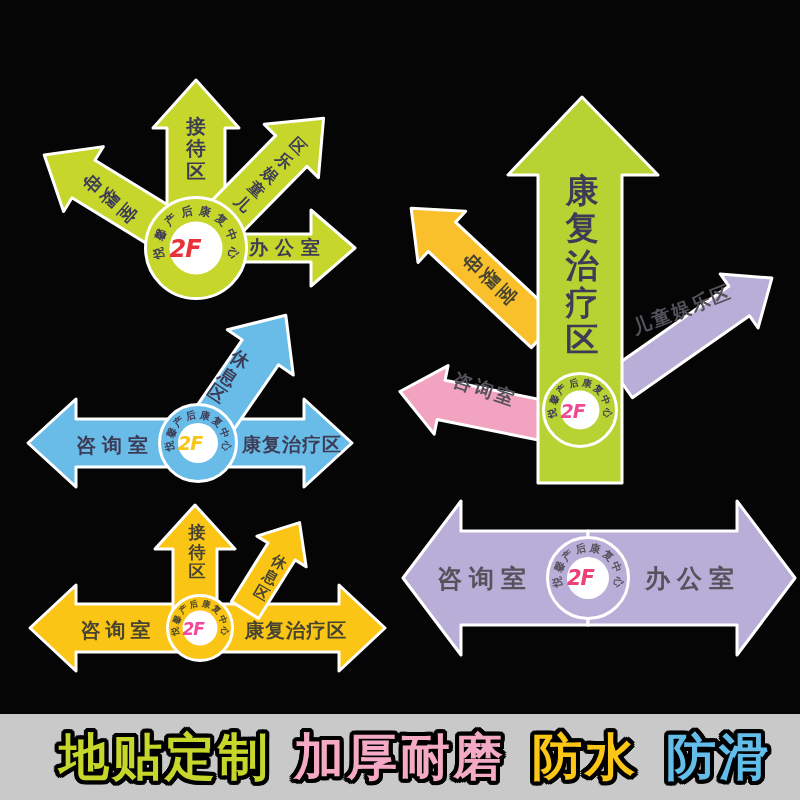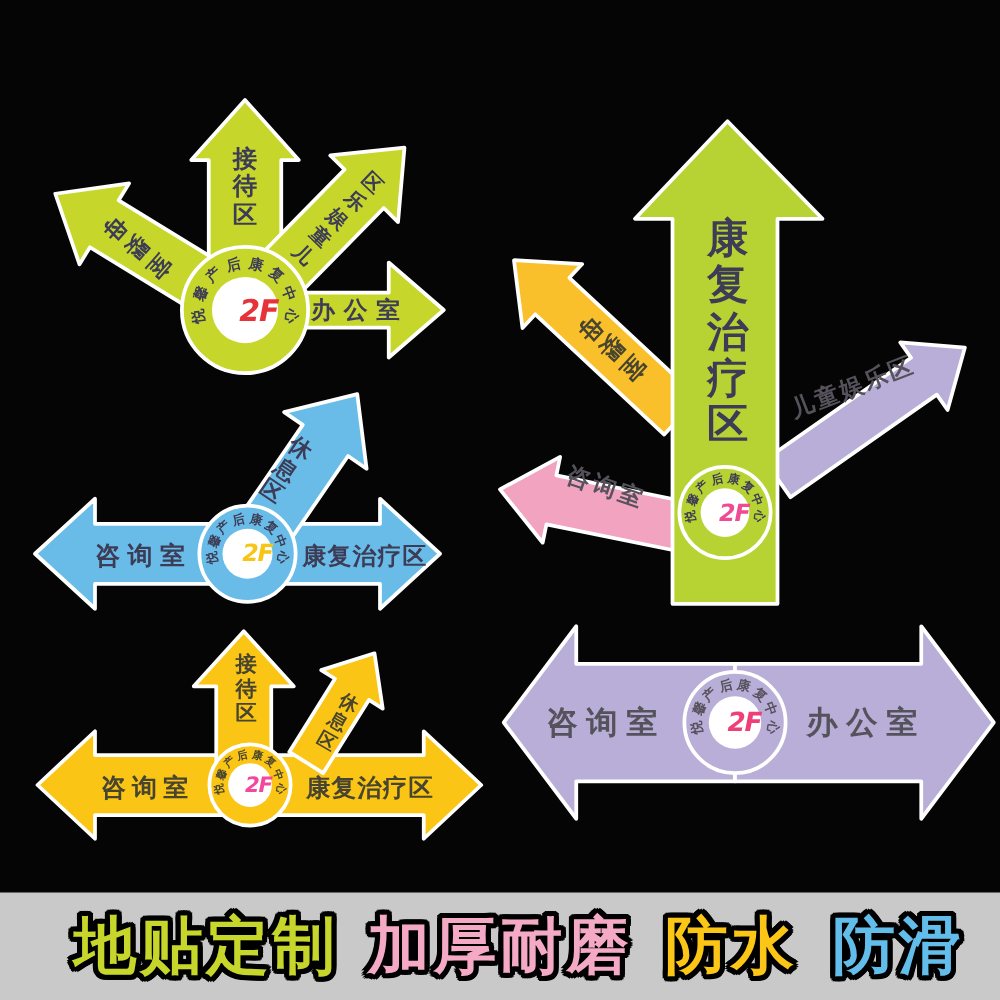--- a/index.html
+++ b/index.html
@@ -17,21 +17,21 @@
           word-break:break-all;text-align:center;white-space:normal;}
   [data-split] span{display:inline-block;}
   .r90 span{transform:rotate(90deg);}
 
   
   .badge{position:absolute;border-radius:50%;border:3px solid #fff;
          transform:translate(-50%,-50%);box-sizing:border-box;}
   .arc{position:absolute;inset:0;font-weight:bold;}
   .arc span{position:absolute;font-weight:bold;}
   .inner{position:absolute;left:50%;top:50%;transform:translate(-50%,-50%);
-         background:#fff;border-radius:50%;display:flex;align-items:center;justify-content:flex-end;}
+         background:#fff;border-radius:50%;display:flex;align-items:center;justify-content:flex-start;}
   .twof{font-style:italic;font-weight:900;letter-spacing:-1px;}
 
   
   .navy{color:#3d3c56;} .olive{color:#474430;} .gray{color:#55525c;}
   .s1-fill{background:#c6d62b;} .s2-fill{background:#69bce8;}
   .s3-fill{background:#fac515;} .s4-fill{background:#b7d233;} .s5-fill{background:#b9aed7;}
 
   
   .banner{position:absolute;left:0;top:714px;width:800px;height:86px;background:#c9c9c9;}
   .banner span{position:absolute;top:50%;transform:translate(-50%,-50%);

